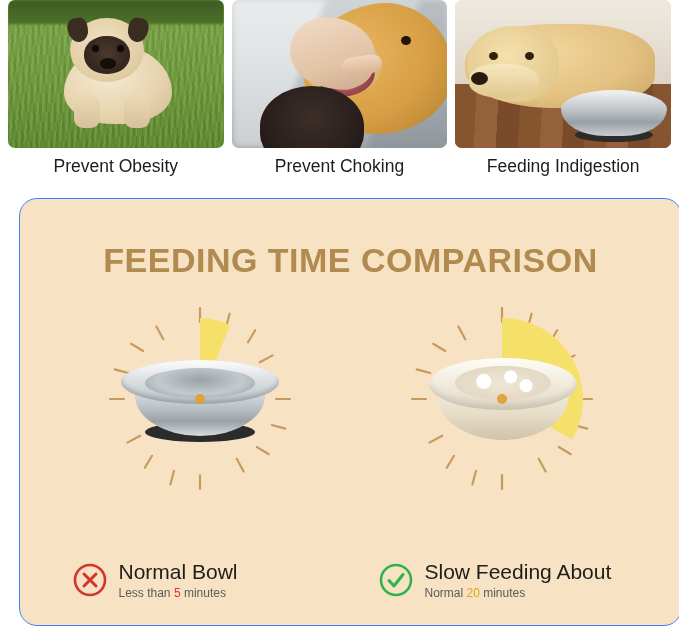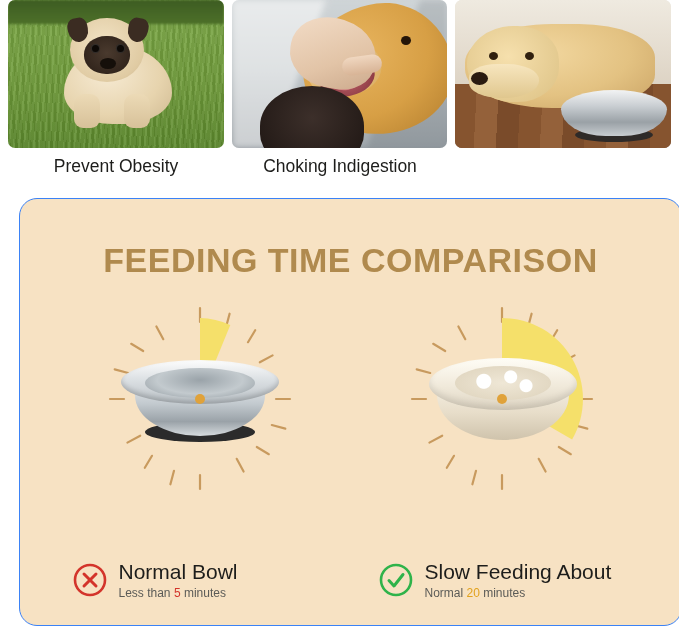--- a/index.html
+++ b/index.html
@@ -438,21 +438,22 @@
       <div class="dog3-eye-l"></div>
       <div class="dog3-eye-r"></div>
       <div class="dog3-nose"></div>
       <div class="bowl3-base"></div>
       <div class="bowl3"></div>
     </div>
   </div>
 
   <div class="caption-row">
     <div class="caption">Prevent Obesity</div>
-    <div class="caption">Choking Indigestion</div>
+    <div class="caption">Prevent Choking</div>
+    <div class="caption">Feeding Indigestion</div>
   </div>
 
   <div class="panel">
 
     <div class="panel-title">FEEDING TIME COMPARISON</div>
 
     <div class="dials">
 
       <div class="dial">
         <svg viewBox="0 0 190 190" width="190" height="190">

